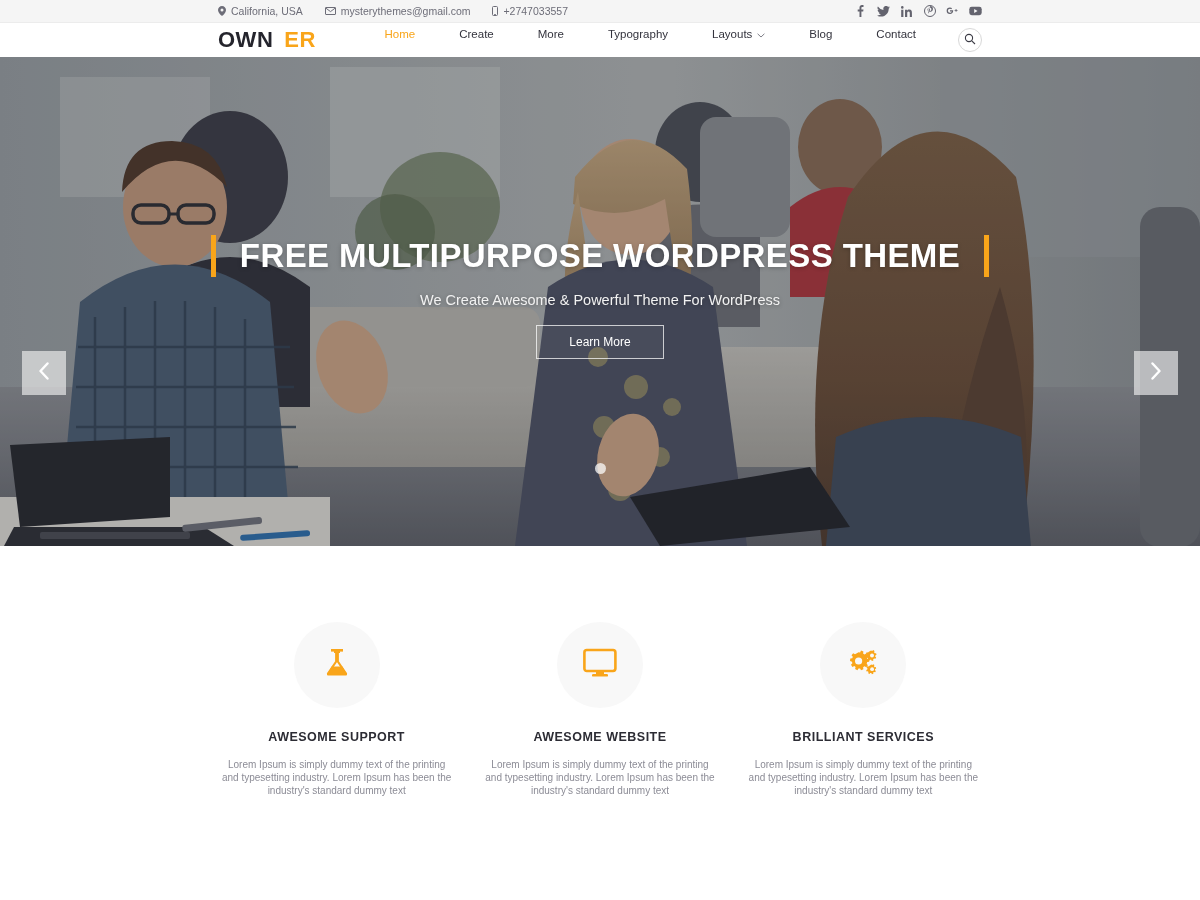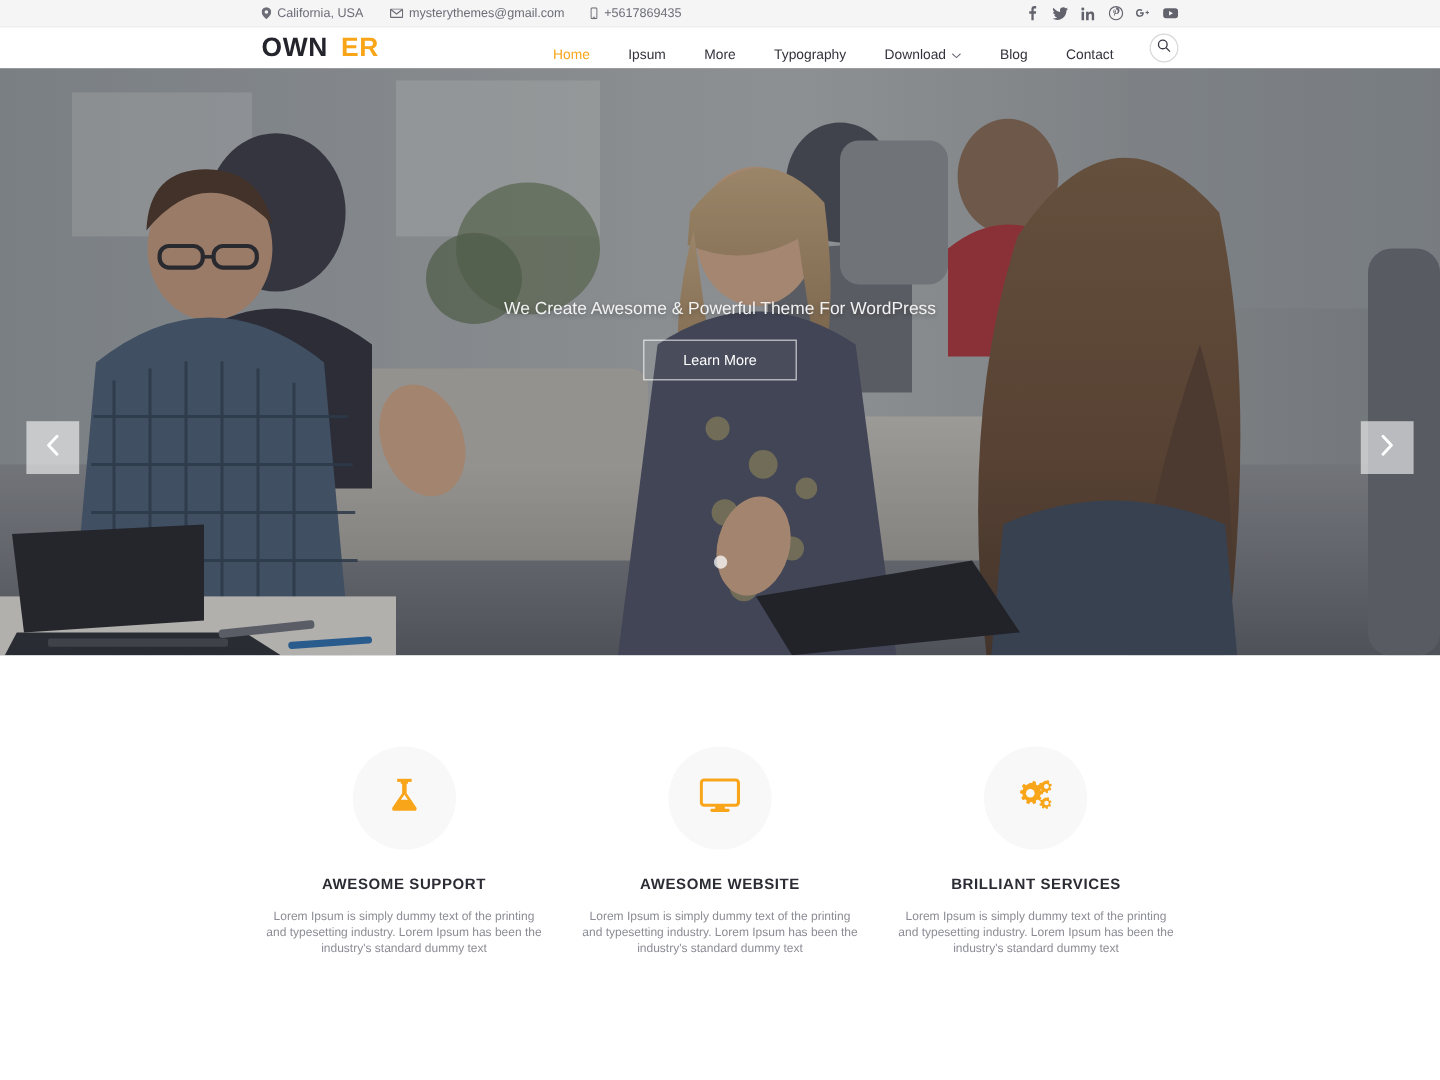--- a/index.html
+++ b/index.html
@@ -45,22 +45,22 @@
   .logo {
     font-size: 22px;
     font-weight: bold;
     letter-spacing: 0.5px;
     color: #24242c;
   }
   .logo .accent { color: #f9a51a; padding-left: 11px; }
   .nav {
     margin-left: auto;
     display: flex;
-    align-items: flex-end;
-    gap: 0px;
+    align-items: flex-start;
+    gap: 12px;
   }
   .nav-item {
     font-size: 11.5px;
     color: #33333d;
     padding: 0 16px;
     white-space: nowrap;
     display: flex;
     align-items: center;
     gap: 5px;
     cursor: pointer;
@@ -231,21 +231,21 @@
       </span>
       <span>mysterythemes@gmail.com</span>
     </div>
     <div class="tb-item">
       <span>
         <svg width="6" height="10" viewBox="0 0 6 10">
             <rect x="0.5" y="0.5" width="5" height="9" rx="1" fill="none" stroke="#6d6d78"></rect>
             <rect x="2" y="8" width="2" height="0.8" fill="#6d6d78"></rect>
           </svg>
       </span>
-      <span>+5617869435</span>
+      <span>+2747033557</span>
     </div>
   </div>
   <div class="topbar-spacer"></div>
   <div class="socials">
     <span class="s-ic">
       <svg width="7" height="12" viewBox="0 0 7 12">
           <path fill="#63636e" d="M4.4 12V6.5h1.8l.3-2.1H4.4V3c0-.6.2-1 1-1h1.1V.1C6.3.05 5.7 0 5 0 3.5 0 2.5.9 2.5 2.6v1.8H.7v2.1h1.8V12z"></path>
         </svg>
     </span>
     <span class="s-ic">
@@ -281,30 +281,30 @@
 
 <div class="header">
   <div class="logo">
     <span>OWN</span><span class="accent">ER</span>
   </div>
   <div class="nav">
     <div class="nav-item active">
       <span>Home</span>
     </div>
     <div class="nav-item">
-      <span>Ipsum</span>
+      <span>Create</span>
     </div>
     <div class="nav-item">
       <span>More</span>
     </div>
     <div class="nav-item">
       <span>Typography</span>
     </div>
     <div class="nav-item">
-      <span>Download</span>
+      <span>Layouts</span>
       <span class="caret">
         <svg width="8" height="5" viewBox="0 0 8 5">
             <path d="M.6.8L4 4 7.4.8" fill="none" stroke="#6f6f79" stroke-width="0.9"></path>
           </svg>
       </span>
     </div>
     <div class="nav-item">
       <span>Blog</span>
     </div>
     <div class="nav-item">
@@ -429,20 +429,25 @@
   </div>
   <div class="hero-arrow right">
     <span>
       <svg width="12" height="18" viewBox="0 0 12 18">
           <path d="M2.5 1.5L9.5 9l-7 7.5" fill="none" stroke="#ffffff" stroke-width="2.4" stroke-linecap="round" stroke-linejoin="round"></path>
         </svg>
     </span>
   </div>
 
   <div class="hero-content">
+    <div class="hero-title-row">
+      <span class="bar"></span>
+      <span class="hero-title">FREE MULTIPURPOSE WORDPRESS THEME</span>
+      <span class="bar"></span>
+    </div>
     <div class="hero-sub">We Create Awesome &amp; Powerful Theme For WordPress</div>
     <div class="hero-btns">
       <div class="hero-btn">Learn More</div>
     </div>
   </div>
 
   <div class="hero-dots">
     <span class="dot active"></span>
   </div>
 </div>

